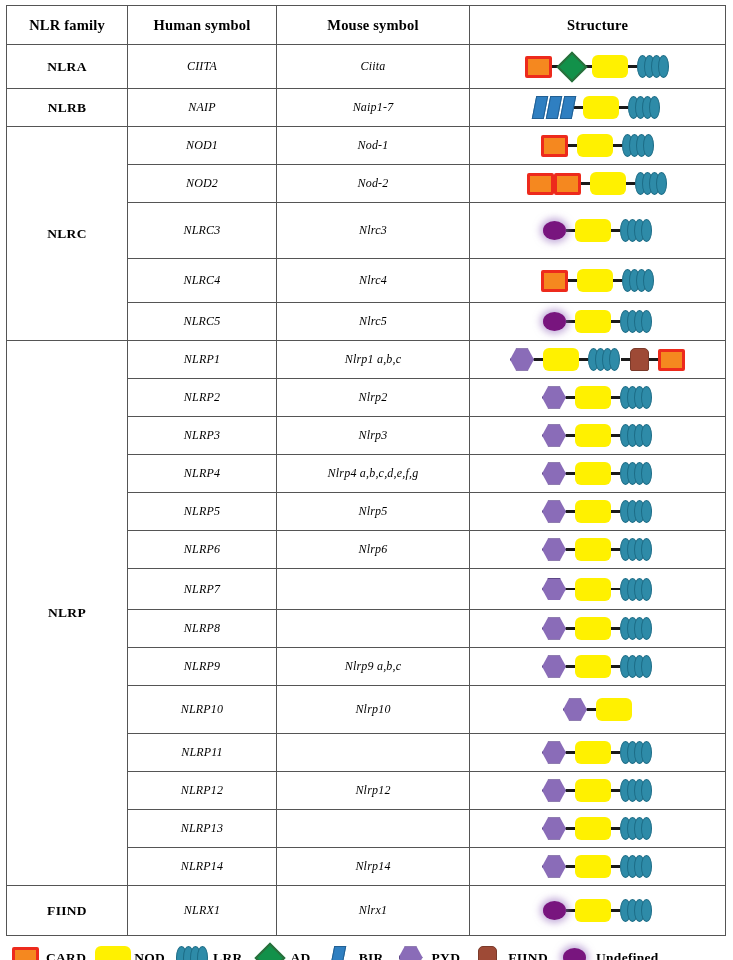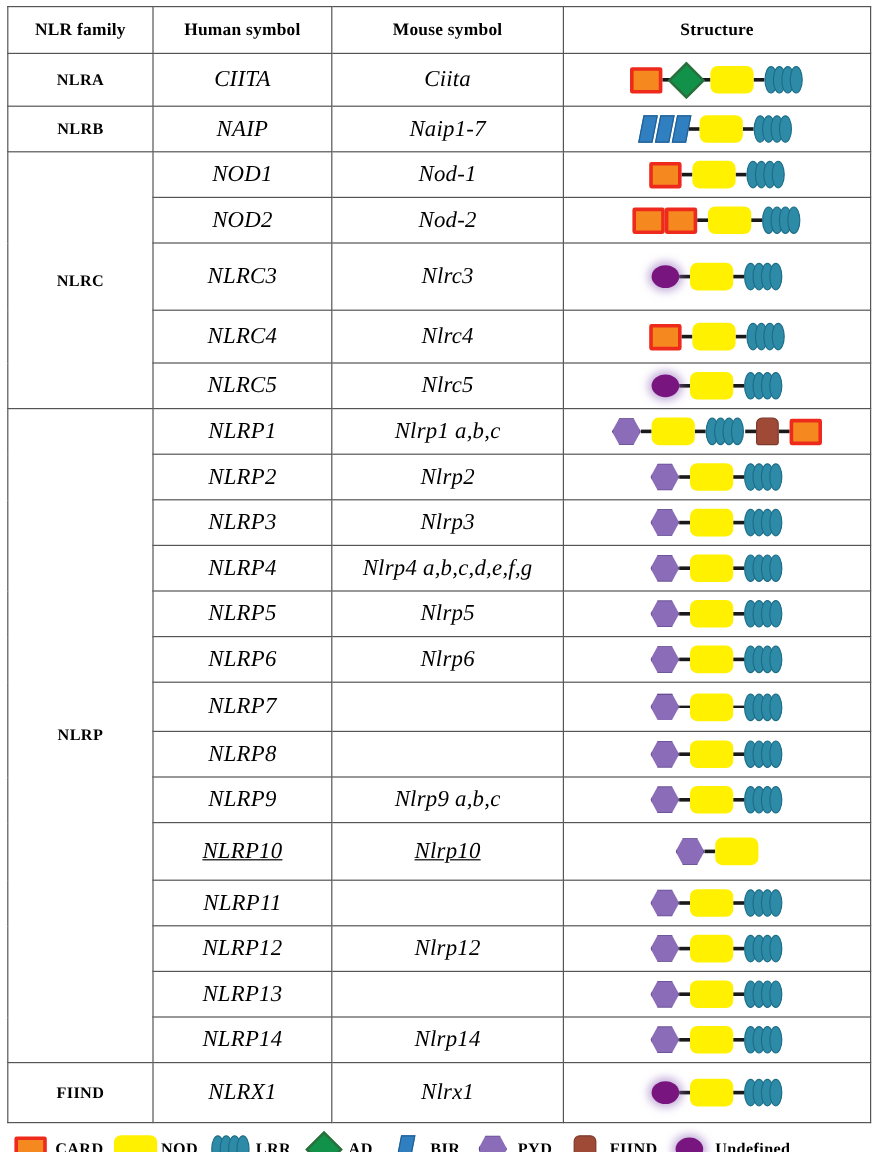--- a/index.html
+++ b/index.html
@@ -37,21 +37,21 @@
     font-size:14.5px;
     letter-spacing:.2px;
   }
   .fam-cell{
     font-weight:bold;
     font-size:13.5px;
     letter-spacing:.3px;
   }
   .sym-cell{
     font-style:italic;
-    font-size:19px;
+    font-size:12px;
     letter-spacing:.2px;
   }
   .struct-cell{
     padding:0;
   }
   .struct-wrap{
     display:flex;
     align-items:center;
     justify-content:center;
     height:100%;
@@ -480,21 +480,21 @@
               <span class="link"></span>
               <span class="dom d-lrr">
                 <i></i>
                 <i></i>
                 <i></i>
                 <i></i>
               </span>
             </div>
           </td>
         </tr>
-        <tr style="height: 48px; text-decoration: underline;">
+        <tr style="height: 48px;">
           <td class="sym-cell">NLRP10</td>
           <td class="sym-cell">Nlrp10</td>
           <td class="struct-cell">
             <div class="struct-wrap">
               <span class="dom d-pyd"></span>
               <span class="link"></span>
               <span class="dom d-nod"></span>
             </div>
           </td>
         </tr>

